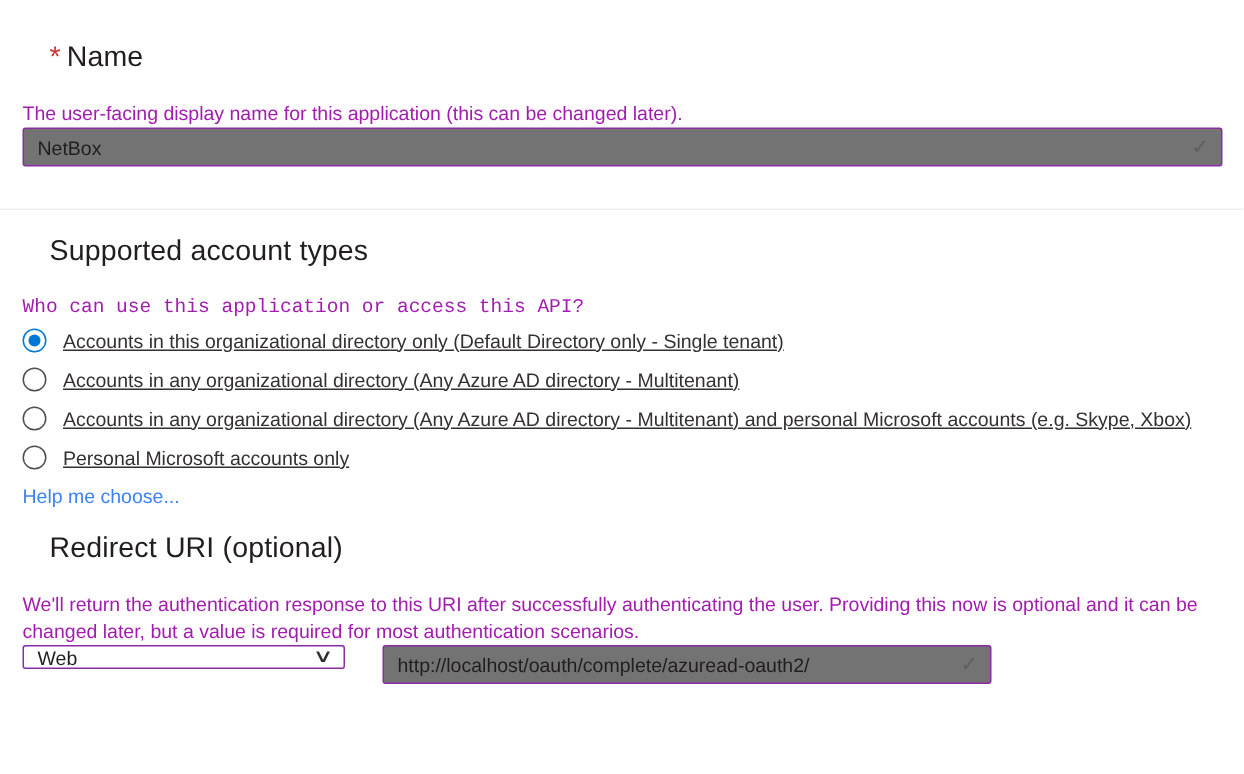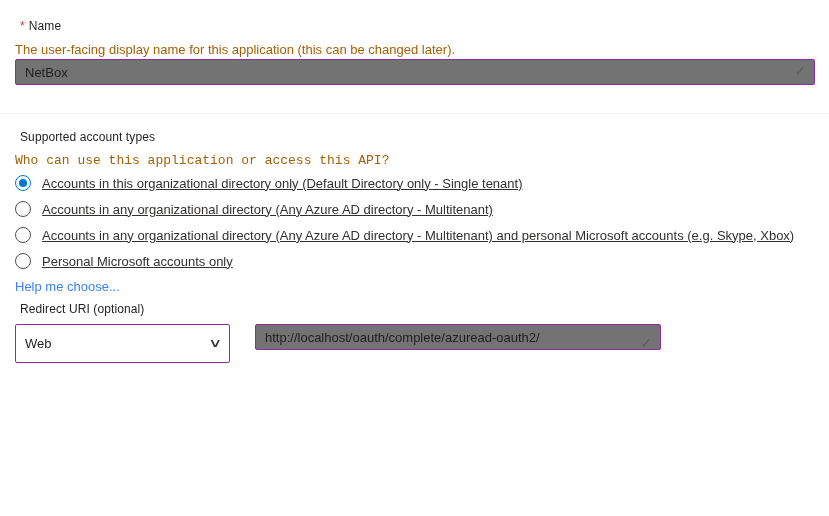--- a/index.html
+++ b/index.html
@@ -8,30 +8,30 @@
     width: 829px; height: 516px;
     background: #ffffff;
     font-family: "Liberation Sans", sans-serif;
     font-size: 13px;
     color: #323130;
     overflow: hidden;
   }
   .page { padding: 11px 14px 0 15px; }
 
   h2.section-title {
-    font-size: 12px;
+    font-size: 19px;
     font-weight: 400;
     color: #201f1e;
-    margin: 5px;
+    margin: 18px;
     line-height: 20px;
     letter-spacing: 0.1px;
   }
   .required-marker { color: #d13438; margin-right: 4px; }
 
-  p.desc { margin: 0; line-height: 18px; color: #a16207; }
+  p.desc { margin: 0; line-height: 18px; color: #a21caf; }
 
   
   .name-title { margin-bottom: 14px; }
   .name-desc { margin-bottom: 16px; }
 
   .input-wrap { position: relative; }
   .text-input {
     width: 100%;
     height: 26px;
     border: 1px solid #8a2da5;
@@ -99,21 +99,21 @@
     cursor: pointer;
   }
 
   
   .redirect-title { margin-top: 49px; margin-bottom: 13px; }
   .redirect-desc { margin-bottom: 16px; line-height: 19px; max-width: 806px; }
 
   .uri-row { display: flex; gap: 13px; }
   .platform-select {
     width: 215px;
-    height: 39px;
+    height: 16px;
     border: 1px solid #8a2da5;
     border-radius: 2px;
     display: flex;
     align-items: center;
     justify-content: space-between;
     padding: 0 9px 0 9px;
     cursor: pointer;
     color: #201f1e;
     background: #fff;
     gap: 32px;
@@ -166,20 +166,21 @@
       <span class="radio-circle"></span>
       <span class="radio-label">Personal Microsoft accounts only</span>
     </div>
   </div>
 
   <a class="help-link">Help me choose...</a>
 
   
   <h2 class="section-title redirect-title">Redirect URI (optional)</h2>
 
+  <p class="desc redirect-desc">We'll return the authentication response to this URI after successfully authenticating the user. Providing this now is optional and it can be changed later, but a value is required for most authentication scenarios.</p>
 
   <div class="uri-row">
     <div class="platform-select">
       <span>Web</span>
       <span class="chevron-icon">∨</span>
     </div>
     <div class="uri-input-wrap">
       <input type="text" class="text-input" value="http://localhost/oauth/complete/azuread-oauth2/" style="">
       <span class="check-icon">✓</span>
     </div>

